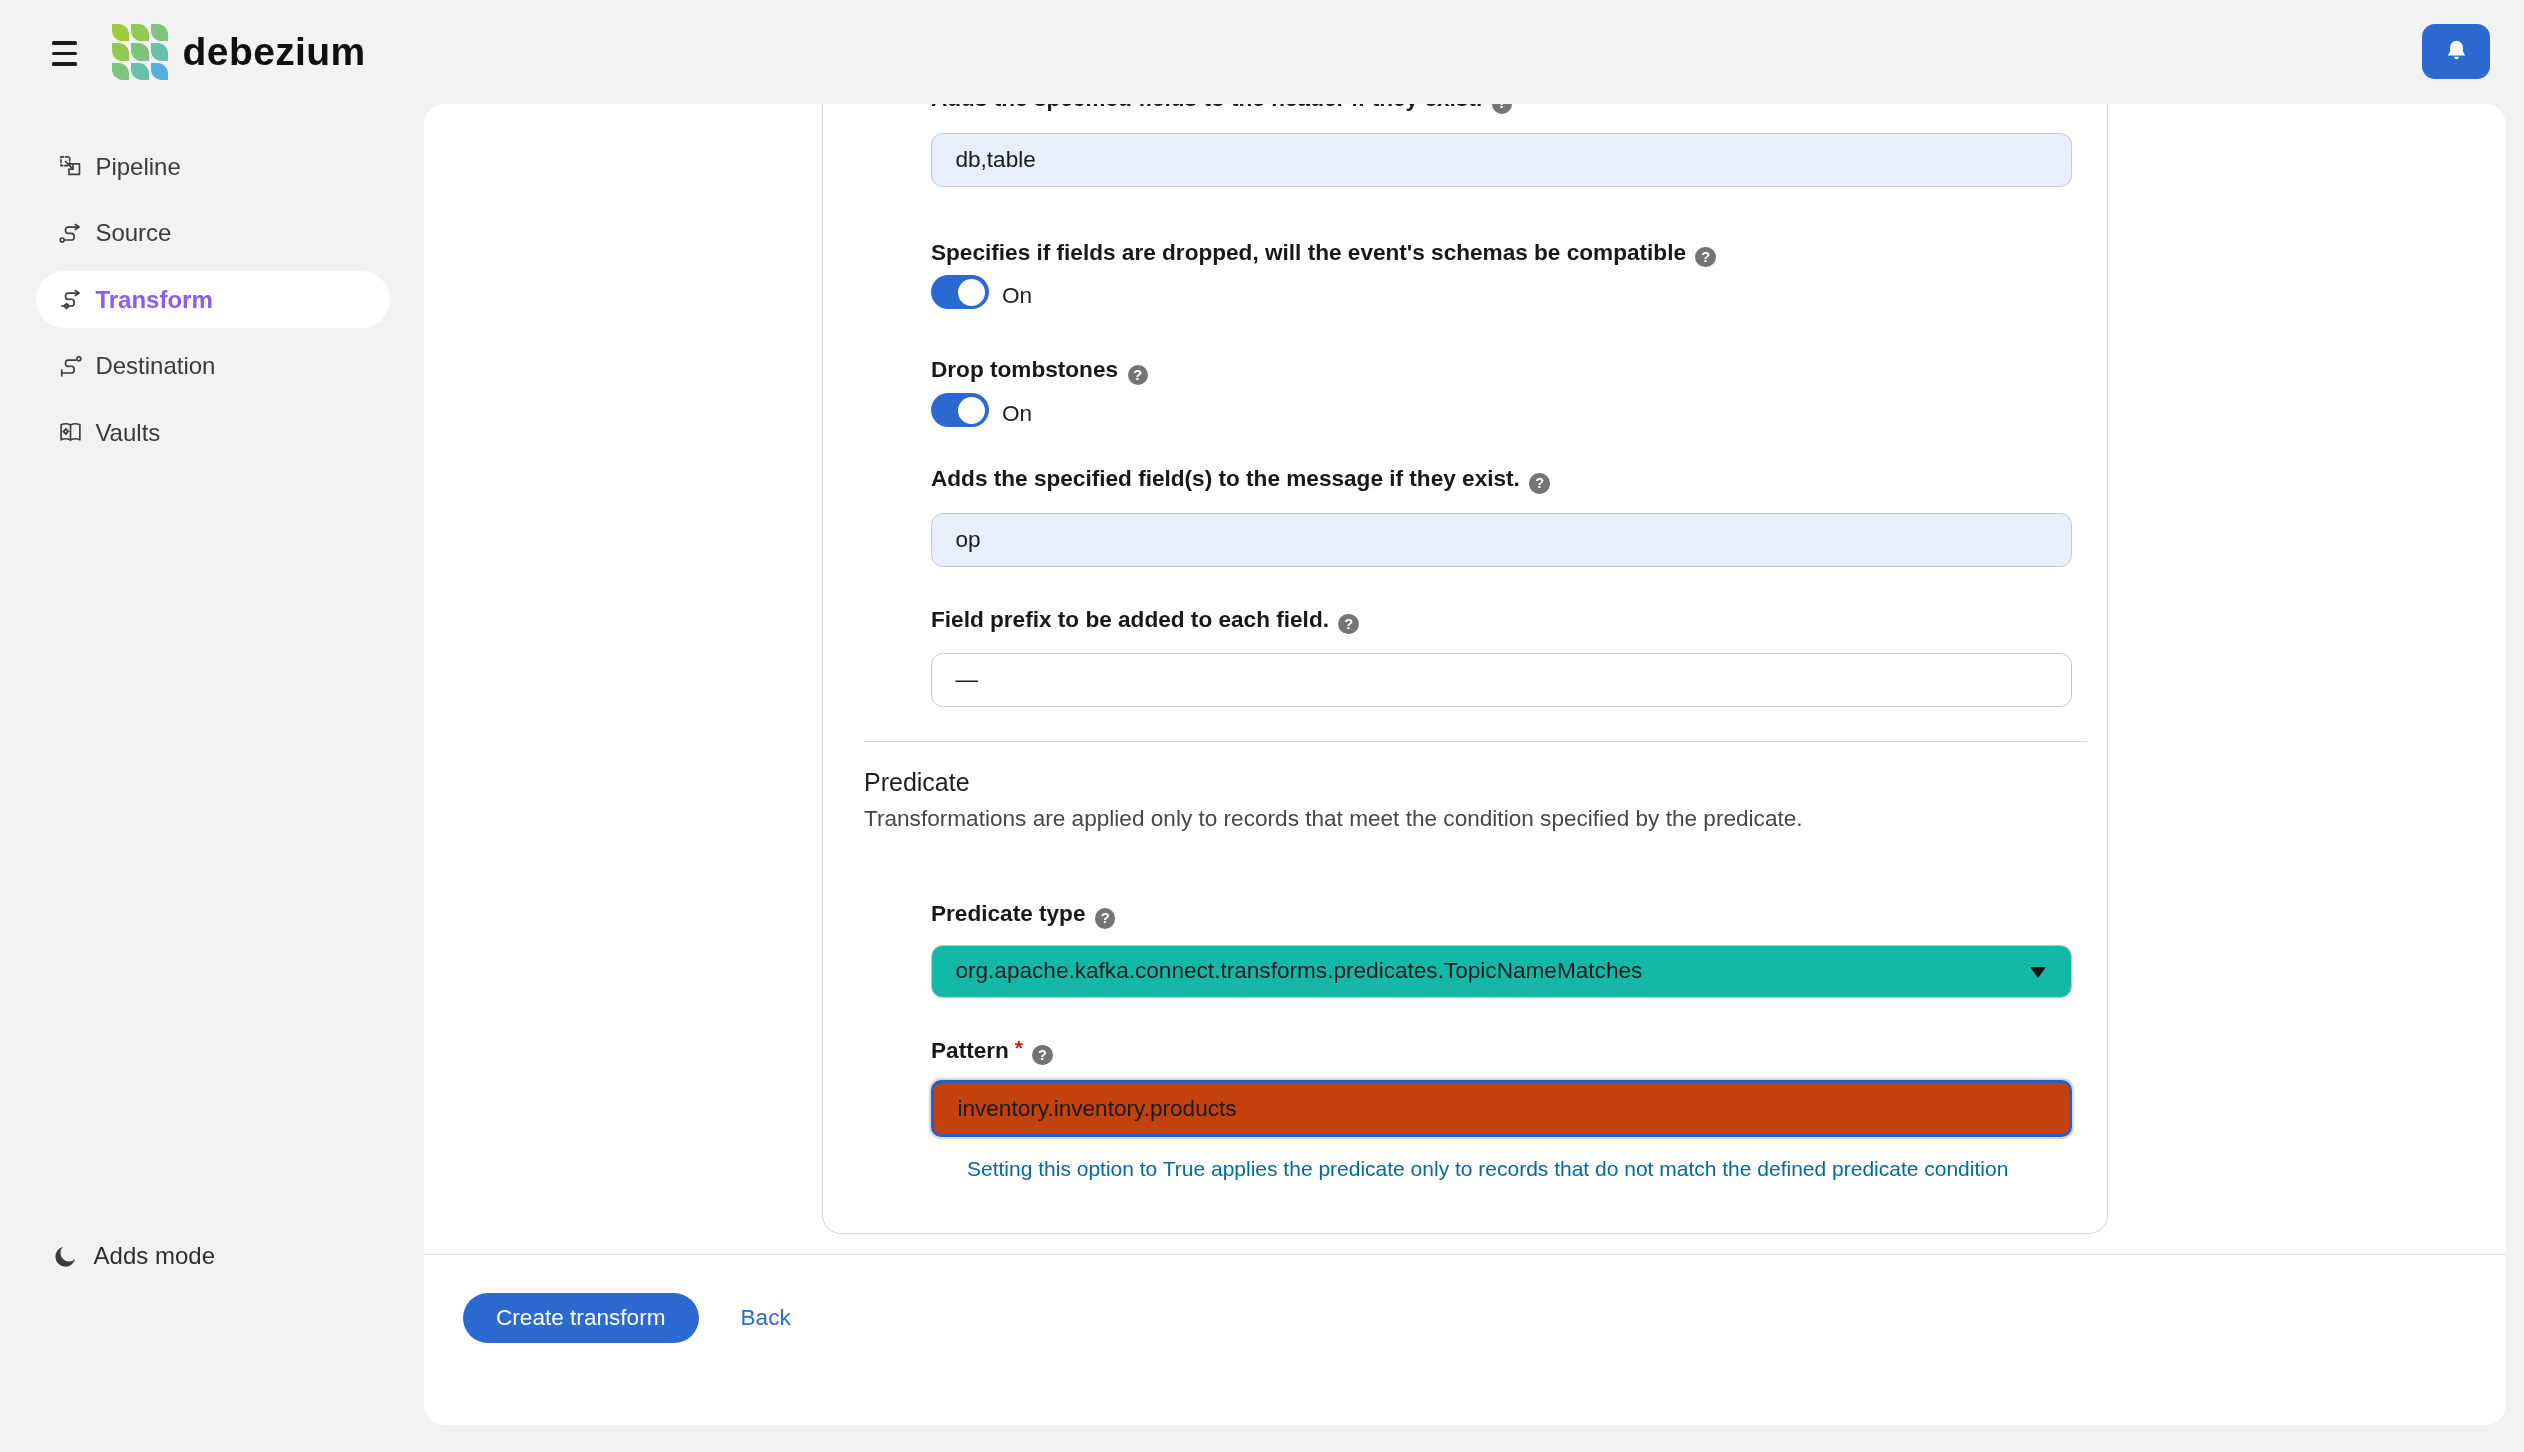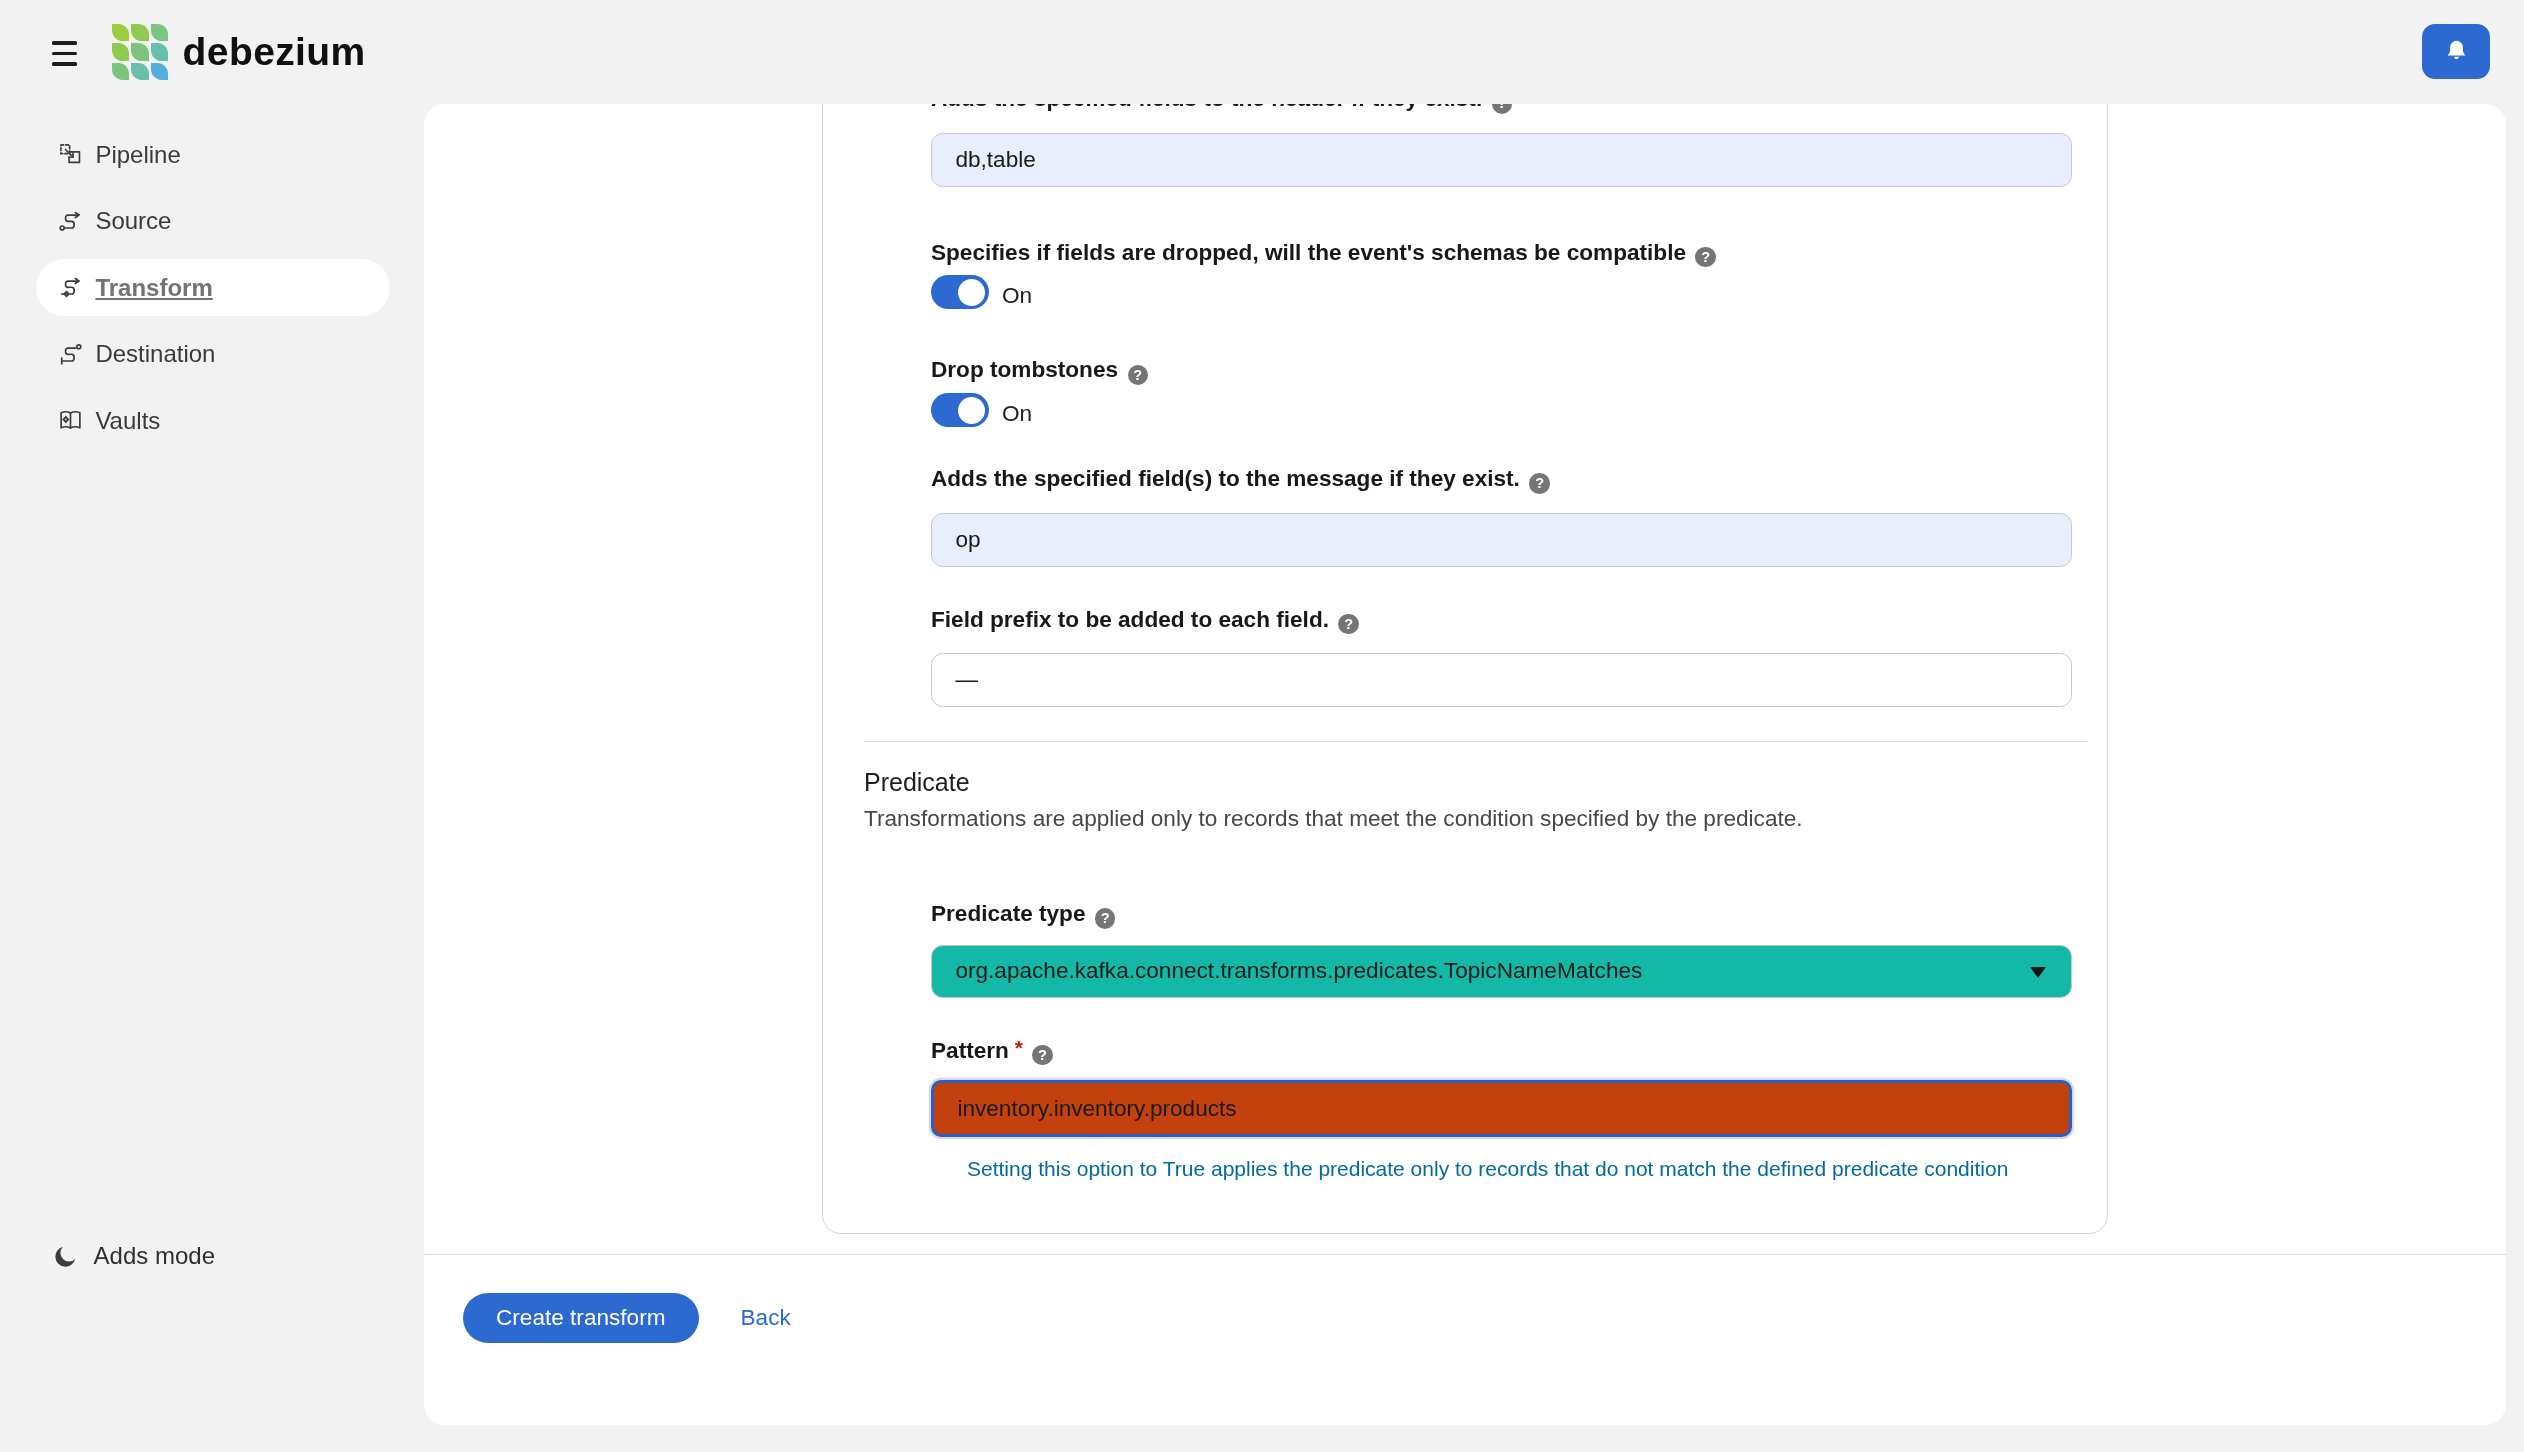--- a/index.html
+++ b/index.html
@@ -24,25 +24,25 @@
   .logo-grid i:nth-child(1){background:#9ccb3b;} .logo-grid i:nth-child(2){background:#90ca51;}
   .logo-grid i:nth-child(3){background:#7dc57e;} .logo-grid i:nth-child(4){background:#90ca51;}
   .logo-grid i:nth-child(5){background:#7dc57e;} .logo-grid i:nth-child(6){background:#68bfab;}
   .logo-grid i:nth-child(7){background:#7dc57e;} .logo-grid i:nth-child(8){background:#68bfab;}
   .logo-grid i:nth-child(9){background:#55aedb;}
   .wordmark { font-size:39px; font-weight:700; letter-spacing:0.4px; color:#101010; margin-left:14.6px; }
   .bell-btn { position:absolute; right:35px; top:24px; width:68px; height:55px; border:none;
     background:#2c69d1; border-radius:13px; cursor:pointer; display:flex; align-items:center; justify-content:center; }
 
   
-  .sidebar { position:absolute; left:0; top:126px; width:409px; }
+  .sidebar { position:absolute; left:0; top:138px; width:409px; }
   .nav-item { display:flex; align-items:center; width:354px; height:57px; margin:0 0 9.5px 36px;
     padding-left:22px; border-radius:29px; cursor:pointer; color:#3a3a3a; font-size:24px; }
   .nav-item .nav-icon { width:25px; height:25px; margin-right:12.4px; flex:0 0 auto; }
-  .nav-item.active { background:#ffffff; color:#737373; font-weight:700;text-decoration:underline; }
+  .nav-item.active { background:#ffffff; color:#8b5cf6; font-weight:700; }
   .nav-icon svg { width:25px; height:25px; display:block; }
   .darkmode { position:absolute; left:0; top:1234px; display:flex; align-items:center; cursor:pointer;
     padding-left:53px; font-size:24px; color:#2e2e2e; height:44px; }
   .darkmode .moon { width:26px; height:26px; margin-right:14.6px; }
 
   
   .panel { position:absolute; left:424px; top:104px; width:2082px; height:1321px;
     background:#ffffff; border-radius:20.5px; overflow:hidden; }
 
   .card { width:1286px; margin:-45px auto 0 auto; border:1.5px solid #d5d5d5; border-radius:19px;

